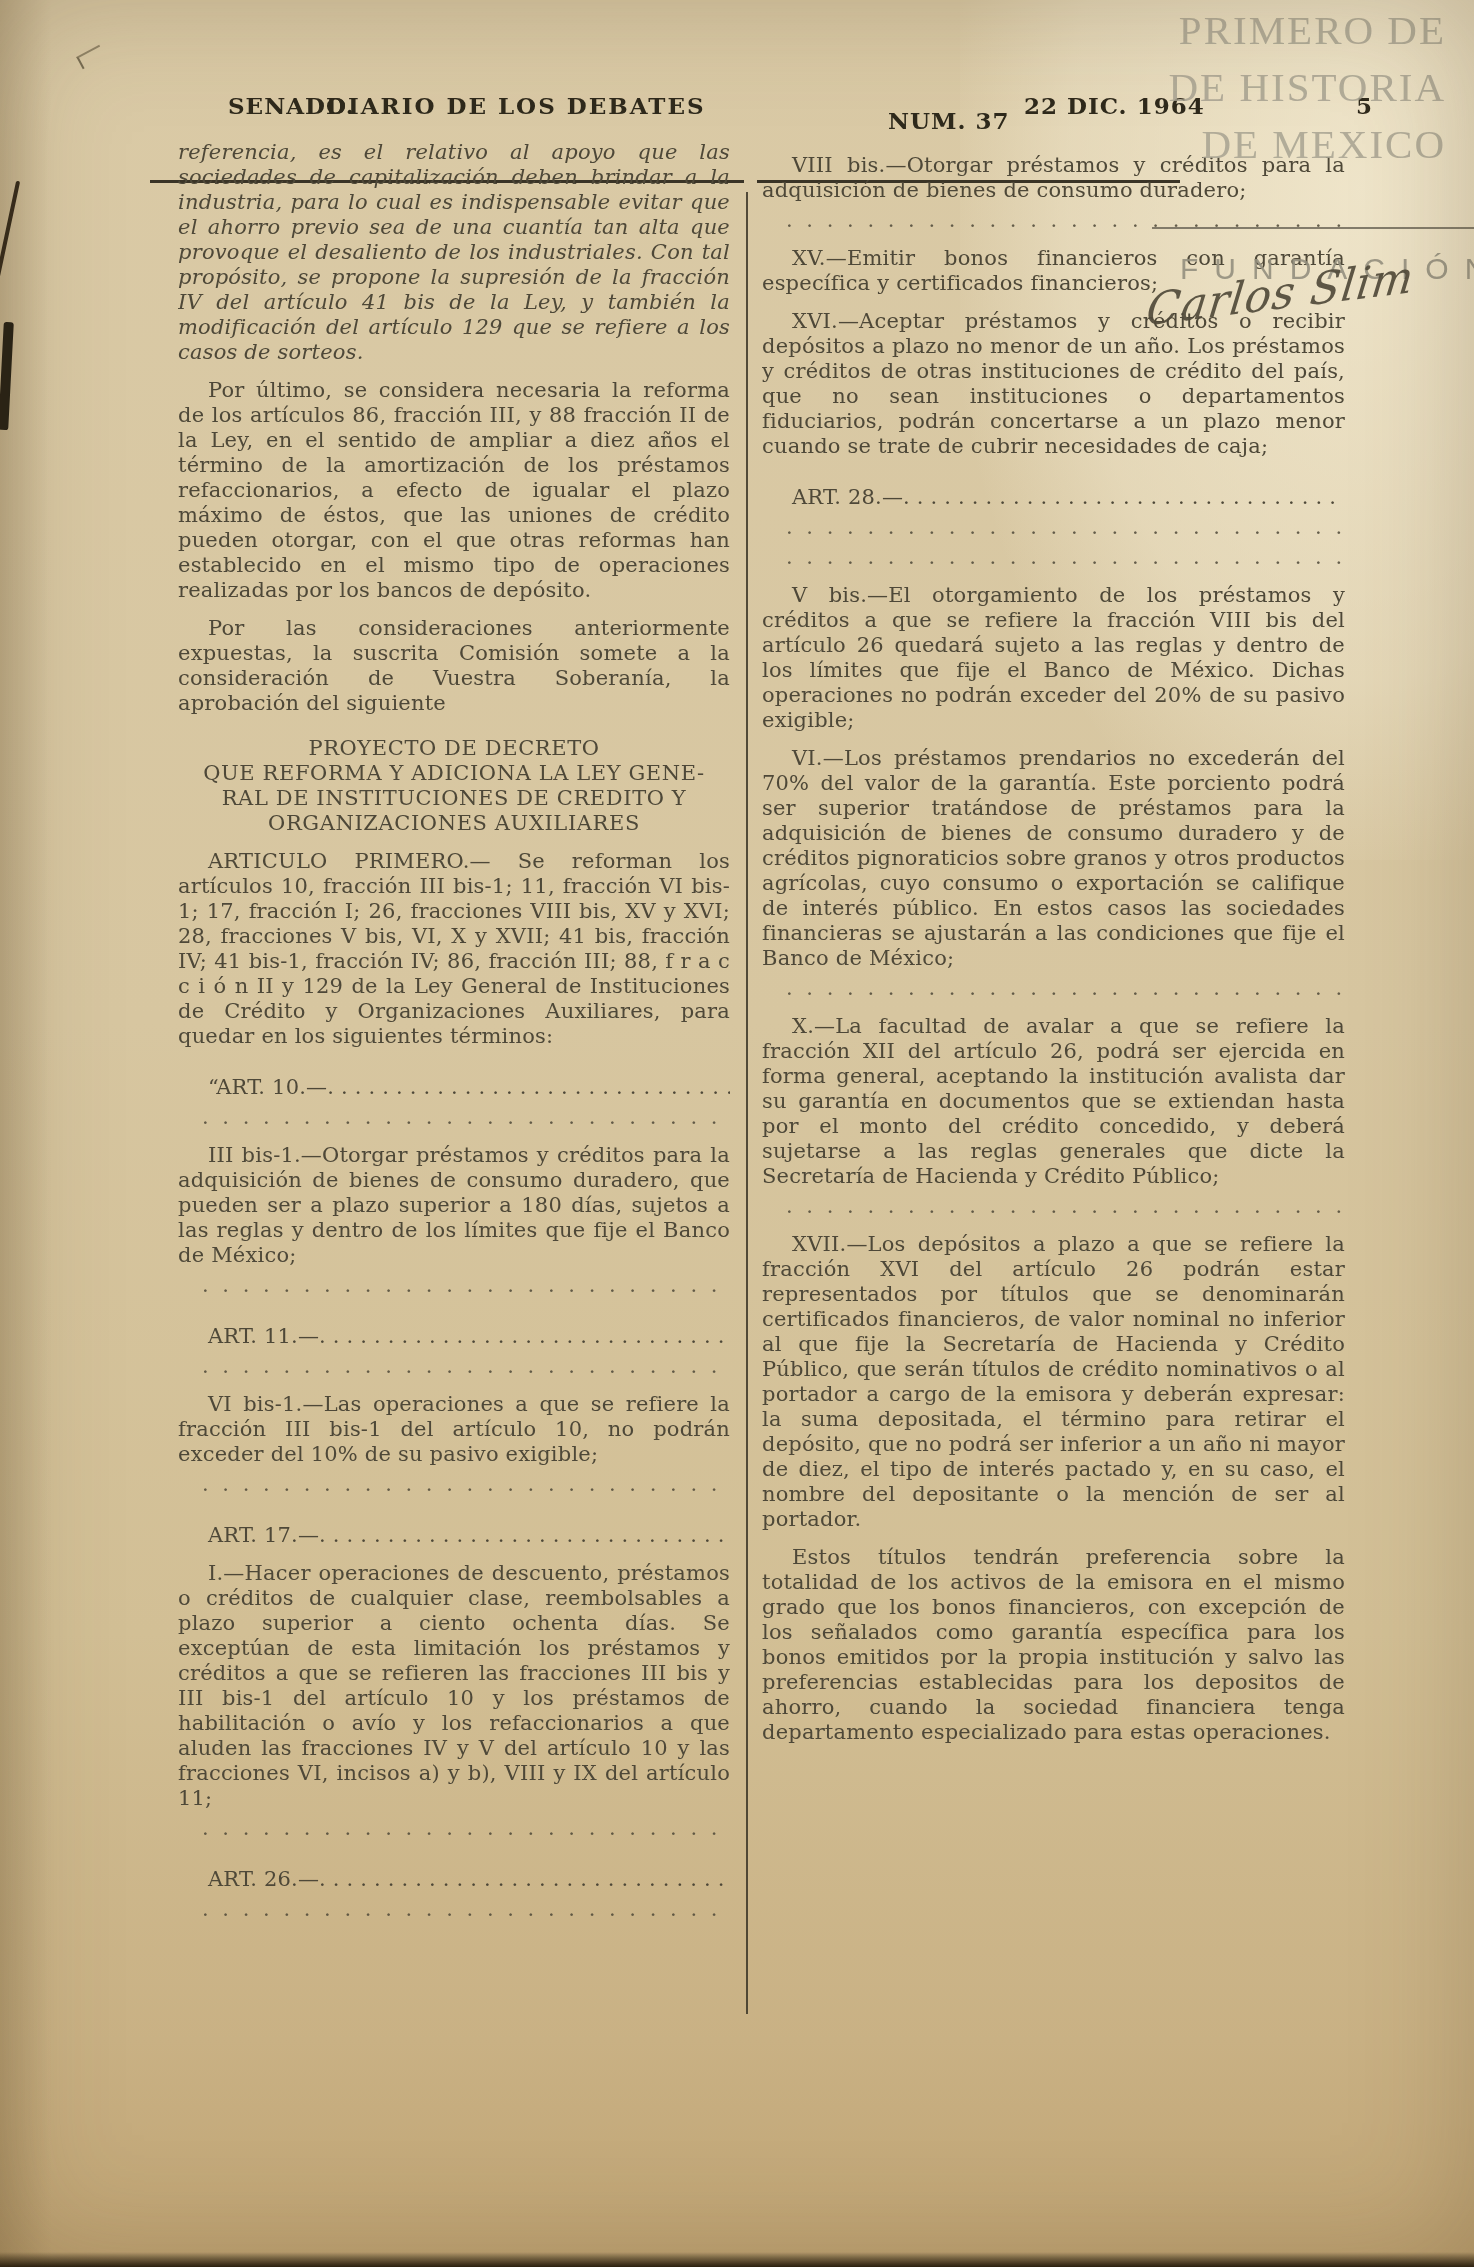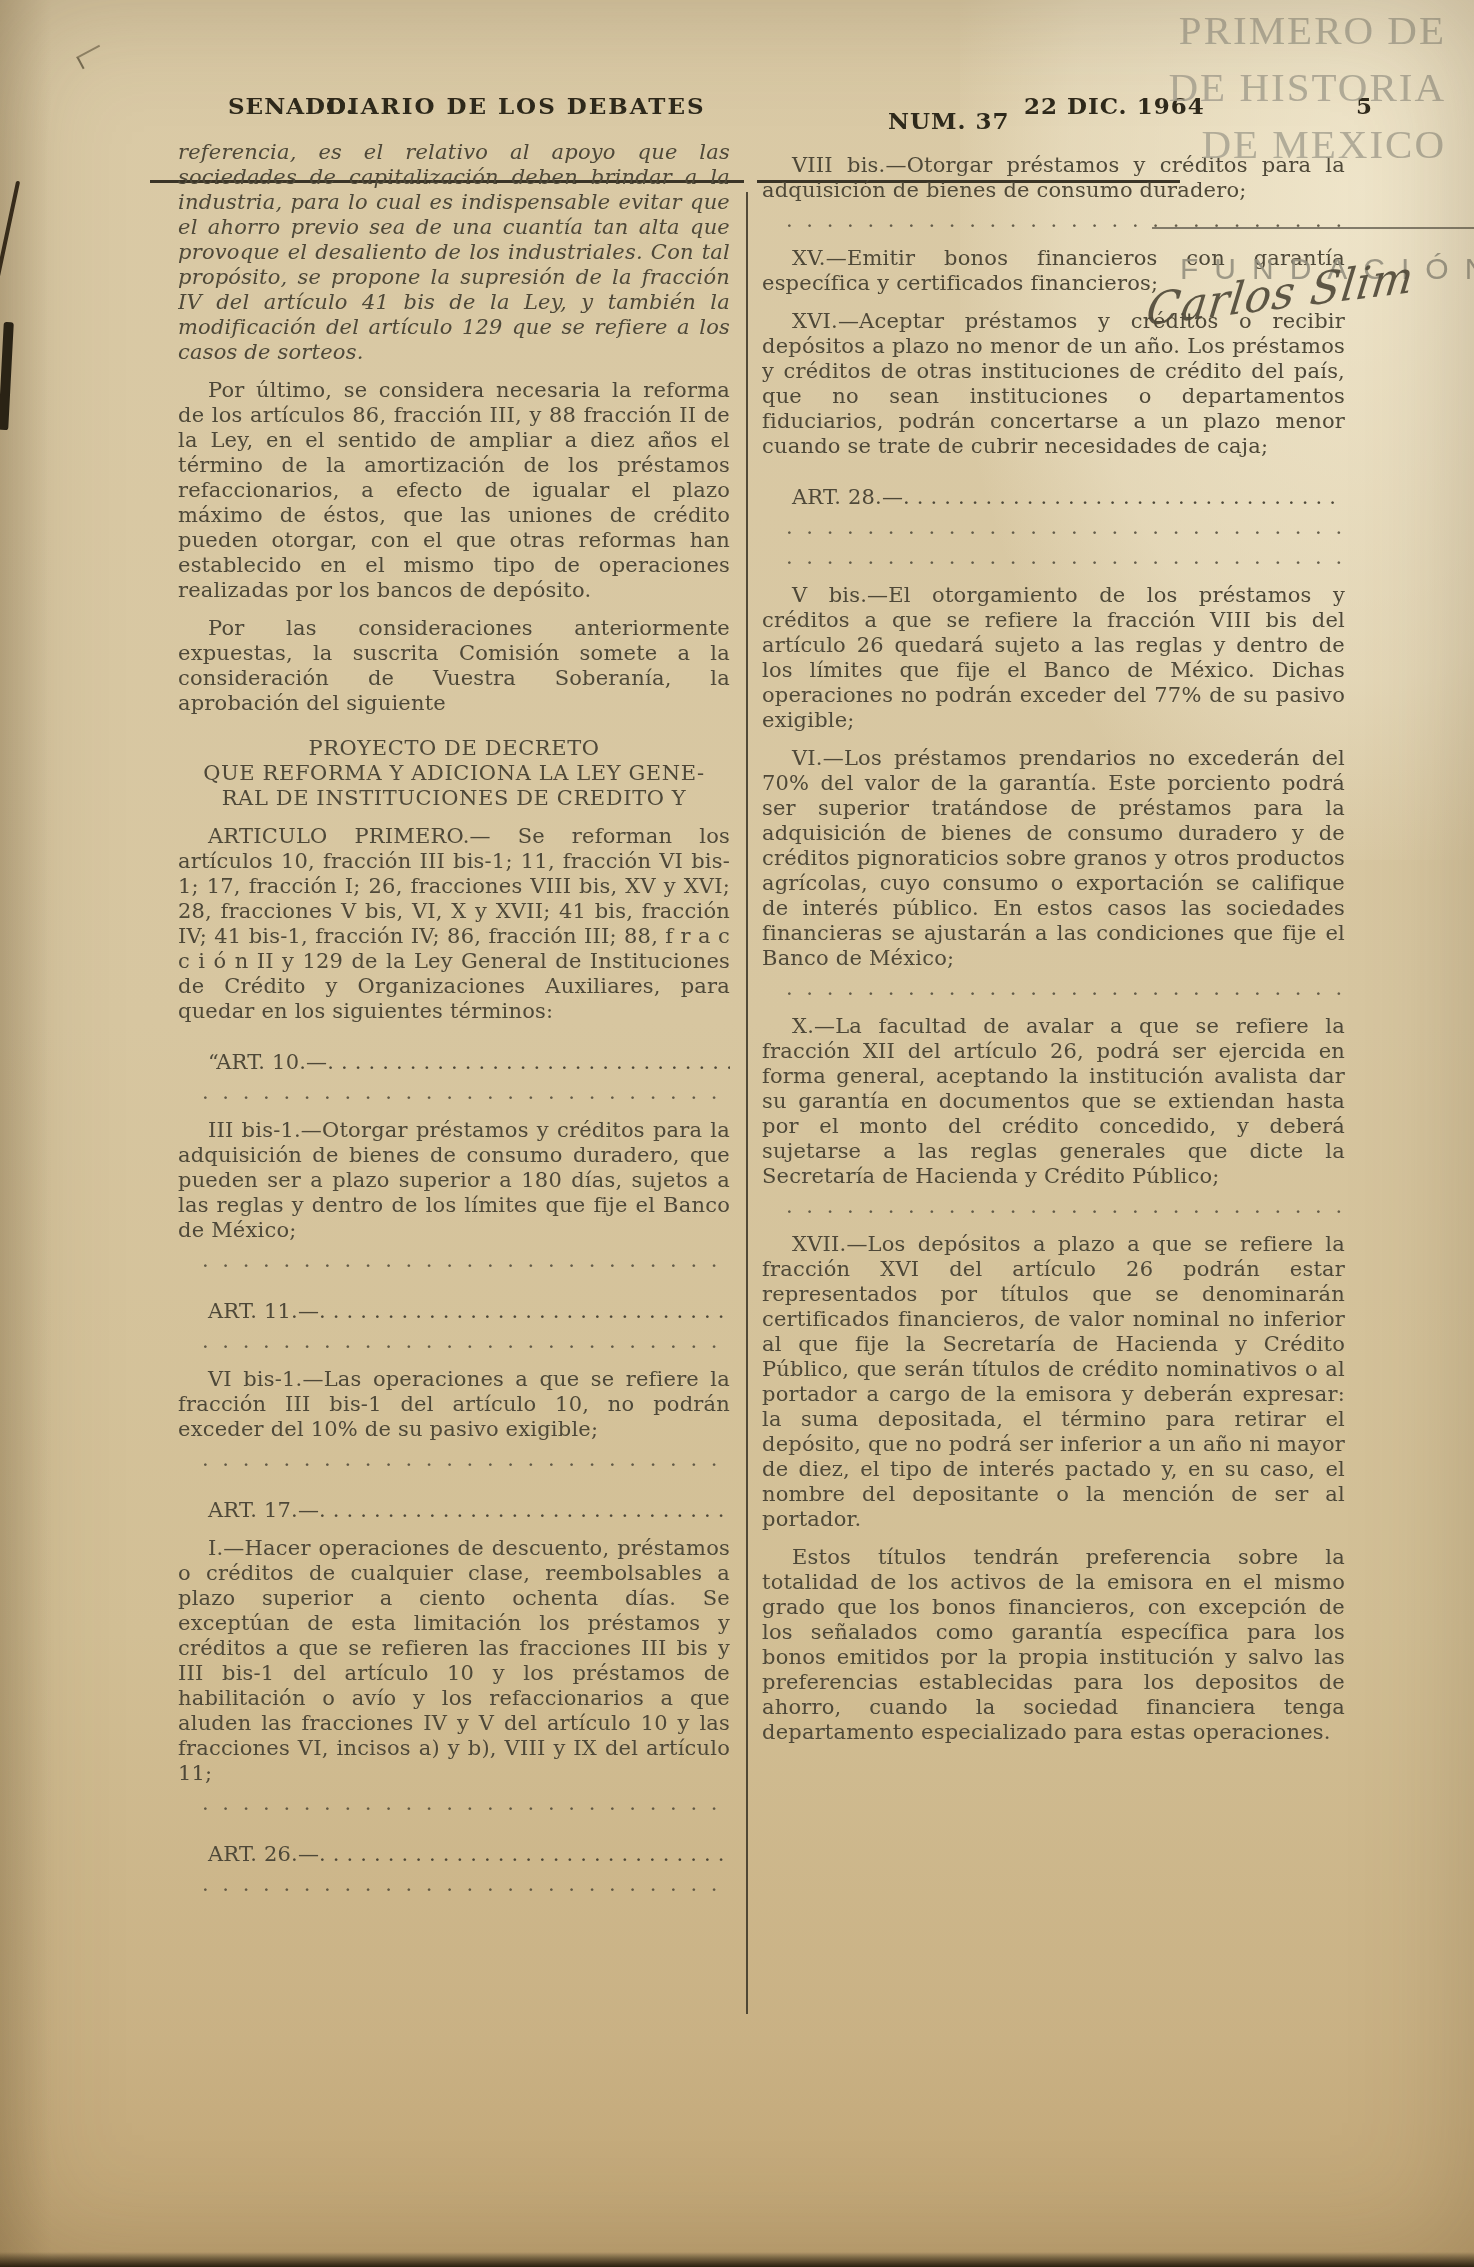--- a/index.html
+++ b/index.html
@@ -85,20 +85,21 @@
   <div class="vdivider"></div>
 
   <div class="col left">
 
   <p class="blk p">referencia, es el relativo al apoyo que las sociedades de capitalización deben brindar a la industria, para lo cual es indispensable evitar que el ahorro previo sea de una cuantía tan alta que provoque el desaliento de los industriales. Con tal propósito, se propone la supresión de la fracción IV del artículo 41 bis de la Ley, y también la modificación del artículo 129 que se refiere a los casos de sorteos.</p>
       <p class="blk pi">Por último, se considera necesaria la reforma de los artículos 86, fracción III, y 88 fracción II de la Ley, en el sentido de ampliar a diez años el término de la amortización de los préstamos refaccionarios, a efecto de igualar el plazo máximo de éstos, que las uniones de crédito pueden otorgar, con el que otras reformas han establecido en el mismo tipo de operaciones realizadas por los bancos de depósito.</p>
       <p class="blk pi">Por las consideraciones anteriormente expuestas, la suscrita Comisión somete a la consideración de Vuestra Soberanía, la aprobación del siguiente</p>
       <p class="blk h">PROYECTO DE DECRETO</p>
       <p class="blk h">QUE REFORMA Y ADICIONA LA LEY GENE-</p>
       <p class="blk h">RAL DE INSTITUCIONES DE CREDITO Y</p>
+      <p class="blk h">ORGANIZACIONES AUXILIARES</p>
       <p class="blk pi">ARTICULO PRIMERO.— Se reforman los artículos 10, fracción III bis-1; 11, fracción VI bis-1; 17, fracción I; 26, fracciones VIII bis, XV y XVI; 28, fracciones V bis, VI, X y XVII; 41 bis, fracción IV; 41 bis-1, fracción IV; 86, fracción III; 88, f r a c c i ó n II y 129 de la Ley General de Instituciones de Crédito y Organizaciones Auxiliares, para quedar en los siguientes términos:</p>
       <p class="blk art">“ART. 10.—. . . . . . . . . . . . . . . . . . . . . . . . . . . . . . . . . .</p>
       <p class="blk dots">. . . . . . . . . . . . . . . . . . . . . . . . . . . . . . . . . . . . . . . . . . . . . .</p>
       <p class="blk pi">III bis-1.—Otorgar préstamos y créditos para la adquisición de bienes de consumo duradero, que pueden ser a plazo superior a 180 días, sujetos a las reglas y dentro de los límites que fije el Banco de México;</p>
       <p class="blk dots">. . . . . . . . . . . . . . . . . . . . . . . . . . . . . . . . . . . . . . . . . . . . . .</p>
       <p class="blk art">ART. 11.—. . . . . . . . . . . . . . . . . . . . . . . . . . . . . . . . . . .</p>
       <p class="blk dots">. . . . . . . . . . . . . . . . . . . . . . . . . . . . . . . . . . . . . . . . . . . . . .</p>
       <p class="blk pi">VI bis-1.—Las operaciones a que se refiere la fracción III bis-1 del artículo 10, no podrán exceder del 10% de su pasivo exigible;</p>
       <p class="blk dots">. . . . . . . . . . . . . . . . . . . . . . . . . . . . . . . . . . . . . . . . . . . . . .</p>
       <p class="blk art">ART. 17.—. . . . . . . . . . . . . . . . . . . . . . . . . . . . . . . . . . .</p>
@@ -109,21 +110,21 @@
     </div>
   <div class="col right">
 
   <p class="blk pi">VIII bis.—Otorgar préstamos y créditos para la adquisición de bienes de consumo duradero;</p>
       <p class="blk dots">. . . . . . . . . . . . . . . . . . . . . . . . . . . . . . . . . . . . . . . . . . . . . .</p>
       <p class="blk pi">XV.—Emitir bonos financieros con garantía específica y certificados financieros;</p>
       <p class="blk pi">XVI.—Aceptar préstamos y créditos o recibir depósitos a plazo no menor de un año. Los préstamos y créditos de otras instituciones de crédito del país, que no sean instituciones o departamentos fiduciarios, podrán concertarse a un plazo menor cuando se trate de cubrir necesidades de caja;</p>
       <p class="blk art">ART. 28.—. . . . . . . . . . . . . . . . . . . . . . . . . . . . . . . . . . .</p>
       <p class="blk dots">. . . . . . . . . . . . . . . . . . . . . . . . . . . . . . . . . . . . . . . . . . . . . .</p>
       <p class="blk dots">. . . . . . . . . . . . . . . . . . . . . . . . . . . . . . . . . . . . . . . . . . . . . .</p>
-      <p class="blk pi">V bis.—El otorgamiento de los préstamos y créditos a que se refiere la fracción VIII bis del artículo 26 quedará sujeto a las reglas y dentro de los límites que fije el Banco de México. Dichas operaciones no podrán exceder del 77% de su pasivo exigible;</p>
+      <p class="blk pi">V bis.—El otorgamiento de los préstamos y créditos a que se refiere la fracción VIII bis del artículo 26 quedará sujeto a las reglas y dentro de los límites que fije el Banco de México. Dichas operaciones no podrán exceder del 20% de su pasivo exigible;</p>
       <p class="blk pi">VI.—Los préstamos prendarios no excederán del 70% del valor de la garantía. Este porciento podrá ser superior tratándose de préstamos para la adquisición de bienes de consumo duradero y de créditos pignoraticios sobre granos y otros productos agrícolas, cuyo consumo o exportación se califique de interés público. En estos casos las sociedades financieras se ajustarán a las condiciones que fije el Banco de México;</p>
       <p class="blk dots">. . . . . . . . . . . . . . . . . . . . . . . . . . . . . . . . . . . . . . . . . . . . . .</p>
       <p class="blk pi">X.—La facultad de avalar a que se refiere la fracción XII del artículo 26, podrá ser ejercida en forma general, aceptando la institución avalista dar su garantía en documentos que se extiendan hasta por el monto del crédito concedido, y deberá sujetarse a las reglas generales que dicte la Secretaría de Hacienda y Crédito Público;</p>
       <p class="blk dots">. . . . . . . . . . . . . . . . . . . . . . . . . . . . . . . . . . . . . . . . . . . . . .</p>
       <p class="blk pi">XVII.—Los depósitos a plazo a que se refiere la fracción XVI del artículo 26 podrán estar representados por títulos que se denominarán certificados financieros, de valor nominal no inferior al que fije la Secretaría de Hacienda y Crédito Público, que serán títulos de crédito nominativos o al portador a cargo de la emisora y deberán expresar: la suma depositada, el término para retirar el depósito, que no podrá ser inferior a un año ni mayor de diez, el tipo de interés pactado y, en su caso, el nombre del depositante o la mención de ser al portador.</p>
       <p class="blk pi">Estos títulos tendrán preferencia sobre la totalidad de los activos de la emisora en el mismo grado que los bonos financieros, con excepción de los señalados como garantía específica para los bonos emitidos por la propia institución y salvo las preferencias establecidas para los depositos de ahorro, cuando la sociedad financiera tenga departamento especializado para estas operaciones.</p>
     </div>
 
   <div class="wm">
 

